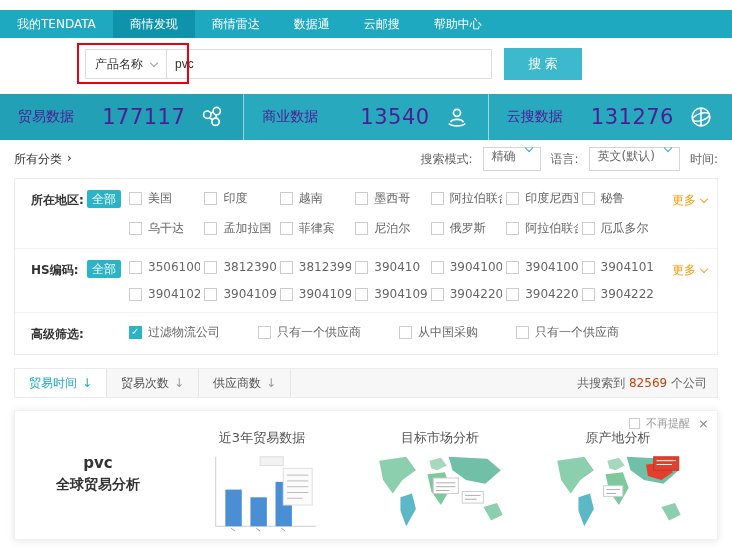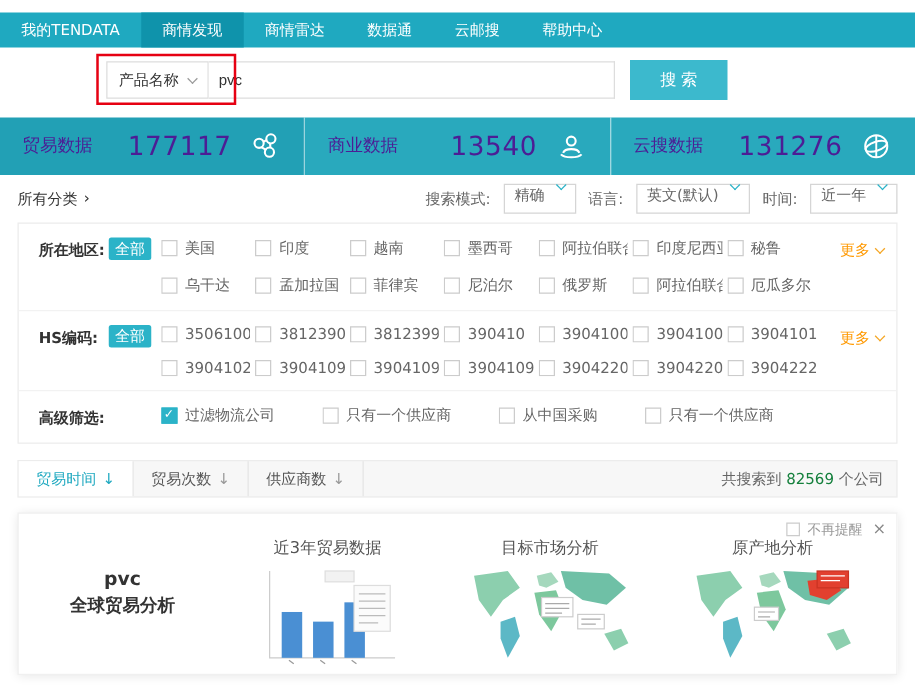--- a/index.html
+++ b/index.html
@@ -57,21 +57,21 @@
   .more { width:54px; flex:none; color:#f90; display:flex; align-items:center; justify-content:flex-end; gap:5px; cursor:pointer; padding-top:2px; }
   .adv-items { display:flex; gap:38px; margin-left:42px; }
 
   
   .sort-bar { margin:13px 14px 12px; background:#f7f7f7; border:1px solid #ececec; height:30px; display:flex; align-items:center; font-size:12px; }
   .sort-item { width:92px; height:100%; display:flex; align-items:center; justify-content:center; gap:5px; border-right:1px solid #e5e5e5; color:#555; cursor:pointer; }
   .sort-item.active { color:#1fa9c0; background:#fff; }
   .sort-item .arr { color:#999; }
   .sort-item.active .arr { color:#1fa9c0; }
   .result { margin-left:auto; padding-right:10px; color:#666; }
-  .result .count { color:#15803d; }
+  .result .count { color:#c2410c; }
 
   
   .panel { margin:10px 14px 0; height:130px; border:1px solid #f0f0f0; box-shadow:0 1px 8px rgba(0,0,0,.10); position:relative; padding:4px 8px 6px; display:flex; align-items:stretch; }
   .dismiss { position:absolute; top:5px; right:8px; display:flex; align-items:center; gap:6px; font-size:11px; color:#999; }
   .dismiss .close { font-size:13px; color:#888; cursor:pointer; margin-left:2px; }
   .panel-title { width:150px; display:flex; flex-direction:column; justify-content:center; align-items:center; color:#333; }
   .panel-title .l1 { font-size:15px; font-weight:bold; }
   .panel-title .l2 { font-size:14px; font-weight:bold; margin-top:4px; }
   .thumb { width:178px; display:flex; flex-direction:column; align-items:center; padding-top:14px; cursor:pointer; }
   .thumb-caption { font-size:13px; color:#555; margin-bottom:4px; }
@@ -150,24 +150,20 @@
       <div class="mini-select">
         <span>精确</span>
         <span class="chev teal"></span>
       </div>
       <span>语言:</span>
       <div class="mini-select">
         <span>英文(默认)</span>
         <span class="chev teal"></span>
       </div>
       <span>时间:</span>
-      <div class="mini-select">
-        <span>近一年</span>
-        <span class="chev teal"></span>
-      </div>
     </div>
   </div>
 
   <div class="filters">
 
     <div class="frow">
       <div class="flabel">所在地区:</div>
       <div class="all-btn">全部</div>
       <div class="fgrid">
         <div class="fitem">

